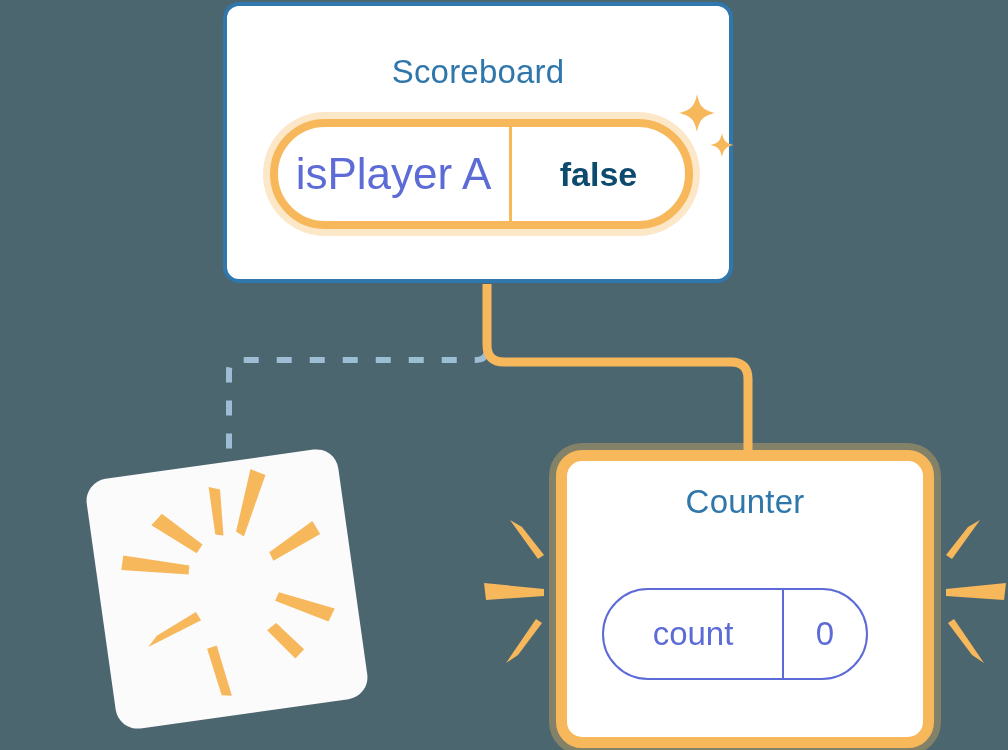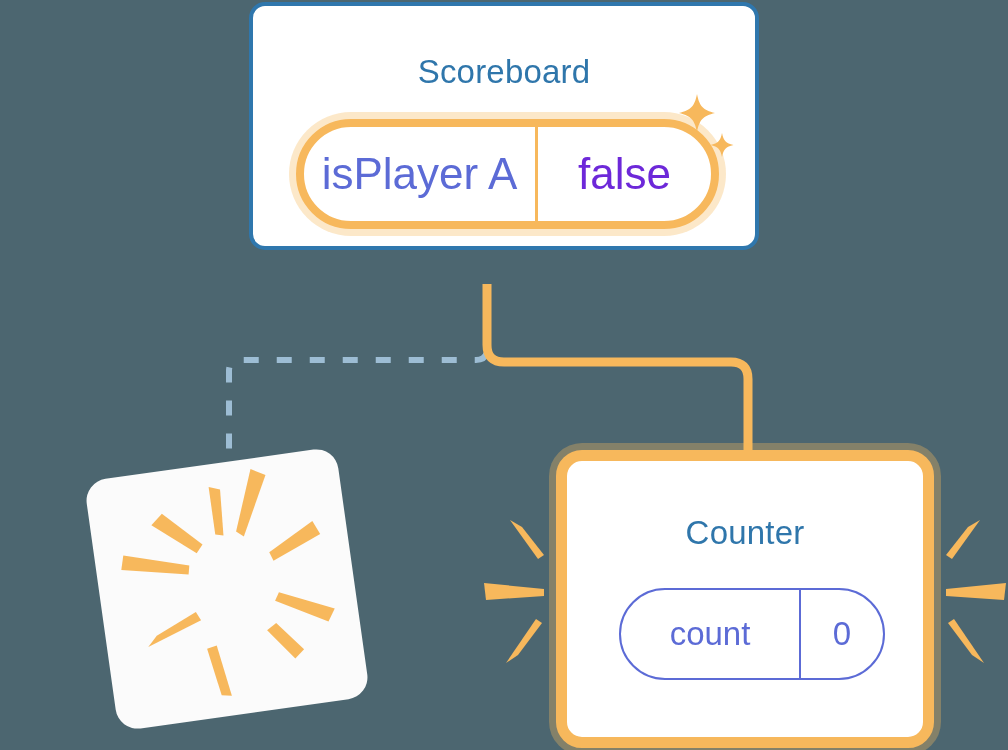--- a/index.html
+++ b/index.html
@@ -25,24 +25,24 @@
   .wires {
     position: absolute;
     left: 0; top: 0;
     width: 1008px; height: 750px;
     pointer-events: none;
   }
 
   
   .node-scoreboard {
     position: absolute;
-    left: 249px;
+    left: 223px;
     top: 2px;
     width: 510px;
-    height: 248px;
+    height: 281px;
     background: #ffffff;
     border: 4px solid #2f77ad;
     border-radius: 16px;
     box-sizing: border-box;
     z-index: 5;
   }
   .node-title {
     text-align: center;
     color: #2f76ab;
     font-size: 33px;
@@ -85,23 +85,23 @@
   .pill-sb .divider {
     width: 3px;
     background: #f7b85c;
     flex: 0 0 3px;
   }
   .pill-sb .cell-val {
     flex: 1 1 auto;
     display: flex;
     align-items: center;
     justify-content: center;
-    color: #6d28d9;
-    font-size: 44px;
-    font-weight: 400;
+    color: #0c4a6e;
+    font-size: 34px;
+    font-weight: 700;
   }
 
   
   .sparkles {
     position: absolute;
     left: 672px;
     top: 92px;
     width: 70px;
     height: 72px;
     z-index: 7;
@@ -115,25 +115,25 @@
     width: 378px;
     height: 298px;
     background: #ffffff;
     border: 11px solid #f7b85c;
     border-radius: 26px;
     box-sizing: border-box;
     box-shadow: 0 0 0 7px rgba(247,184,92,0.33);
     z-index: 5;
   }
   .node-counter .node-title {
-    margin-top: 53px;
+    margin-top: 22px;
   }
   .pill-wrap-ct {
     position: absolute;
-    left: 52px;
+    left: 35px;
     top: 127px;
     width: 266px;
     height: 92px;
   }
   .pill-ct {
     position: absolute;
     inset: 0;
     border: 2px solid #5c6bd6;
     border-radius: 999px;
     background: #ffffff;

